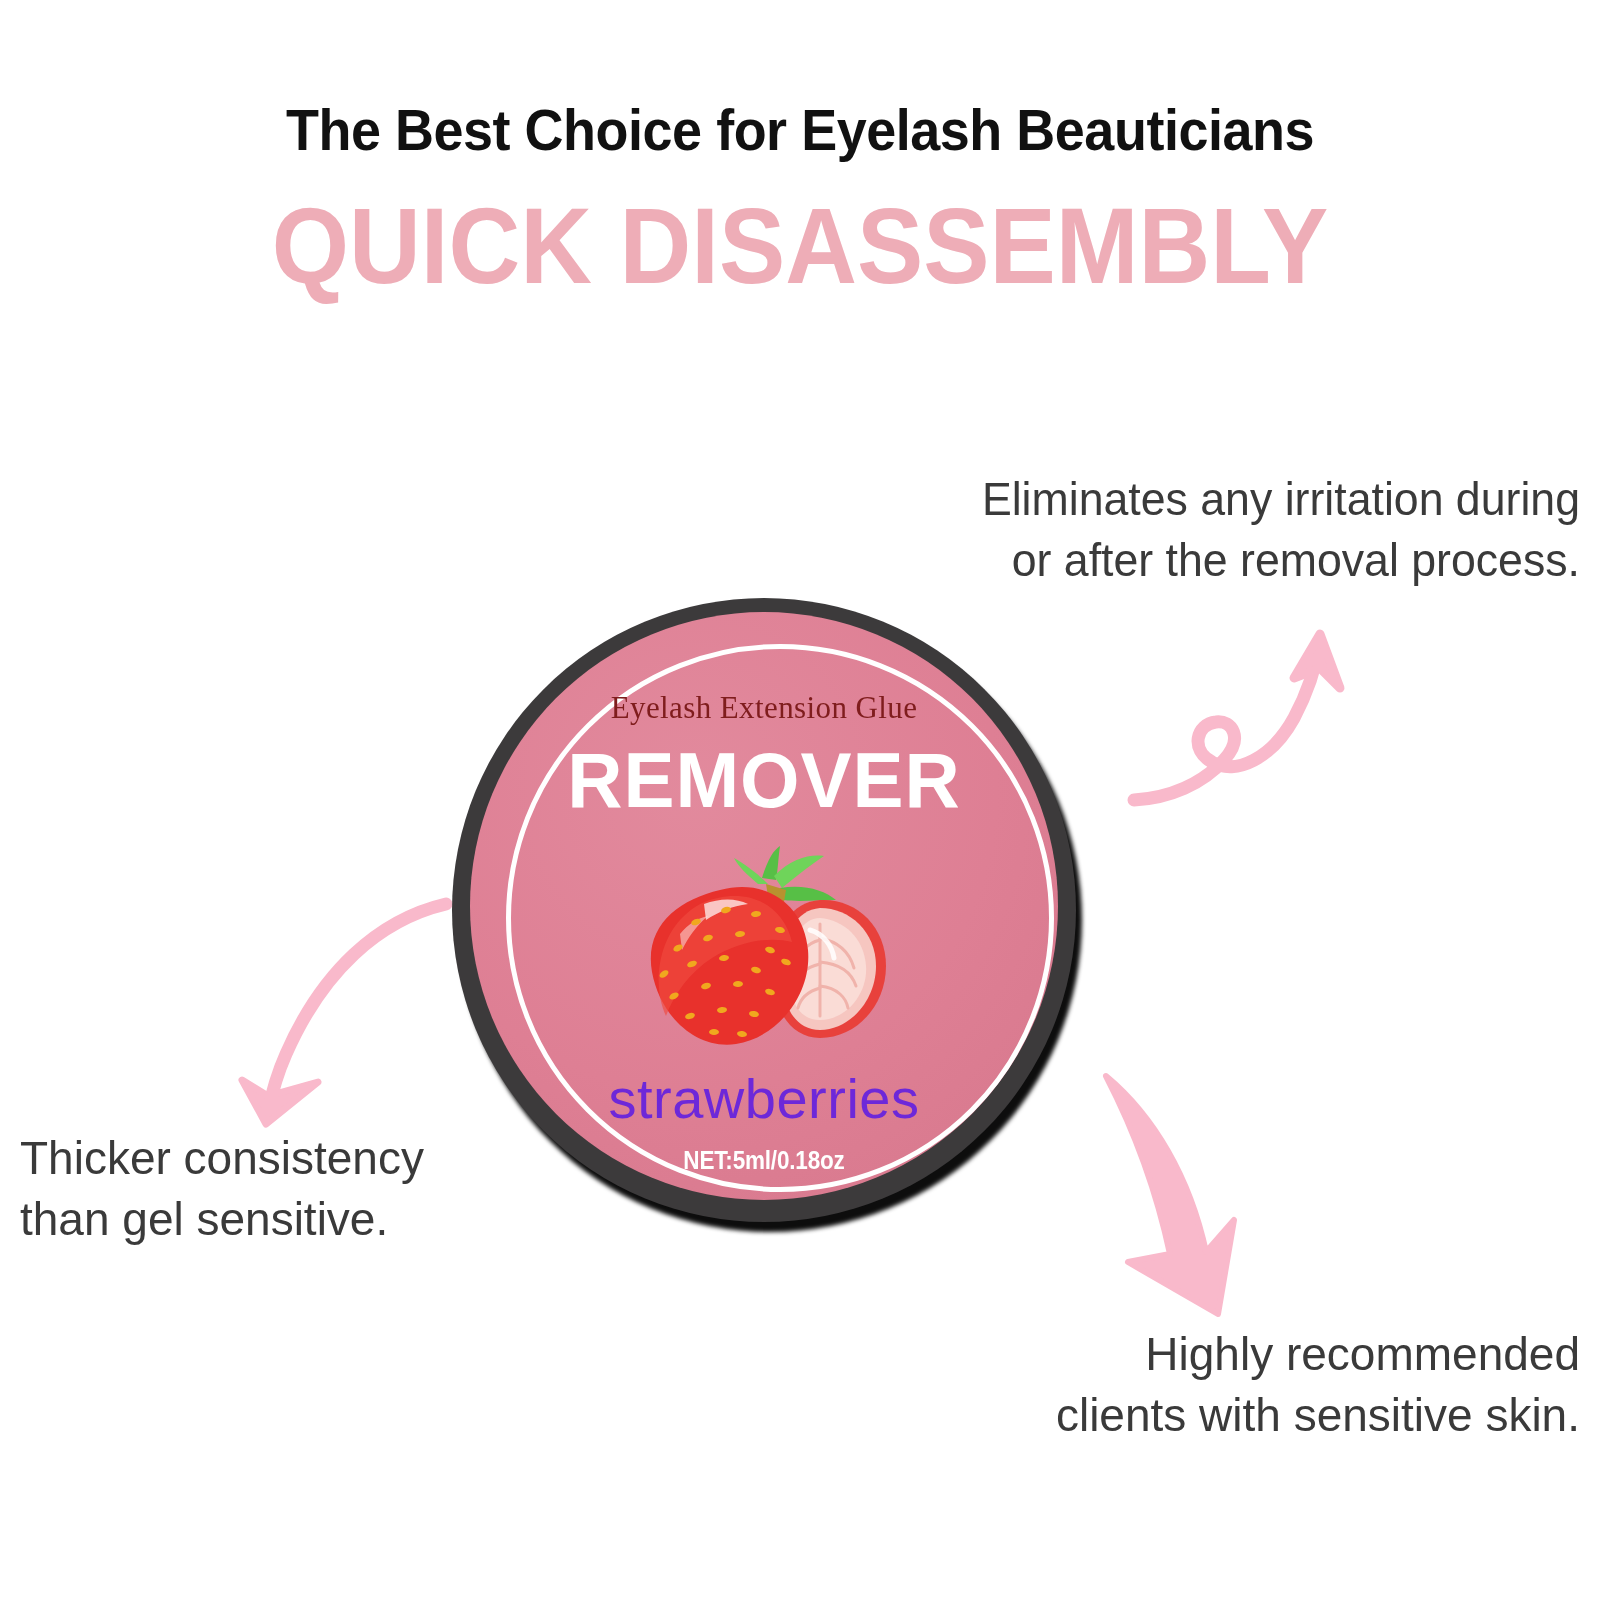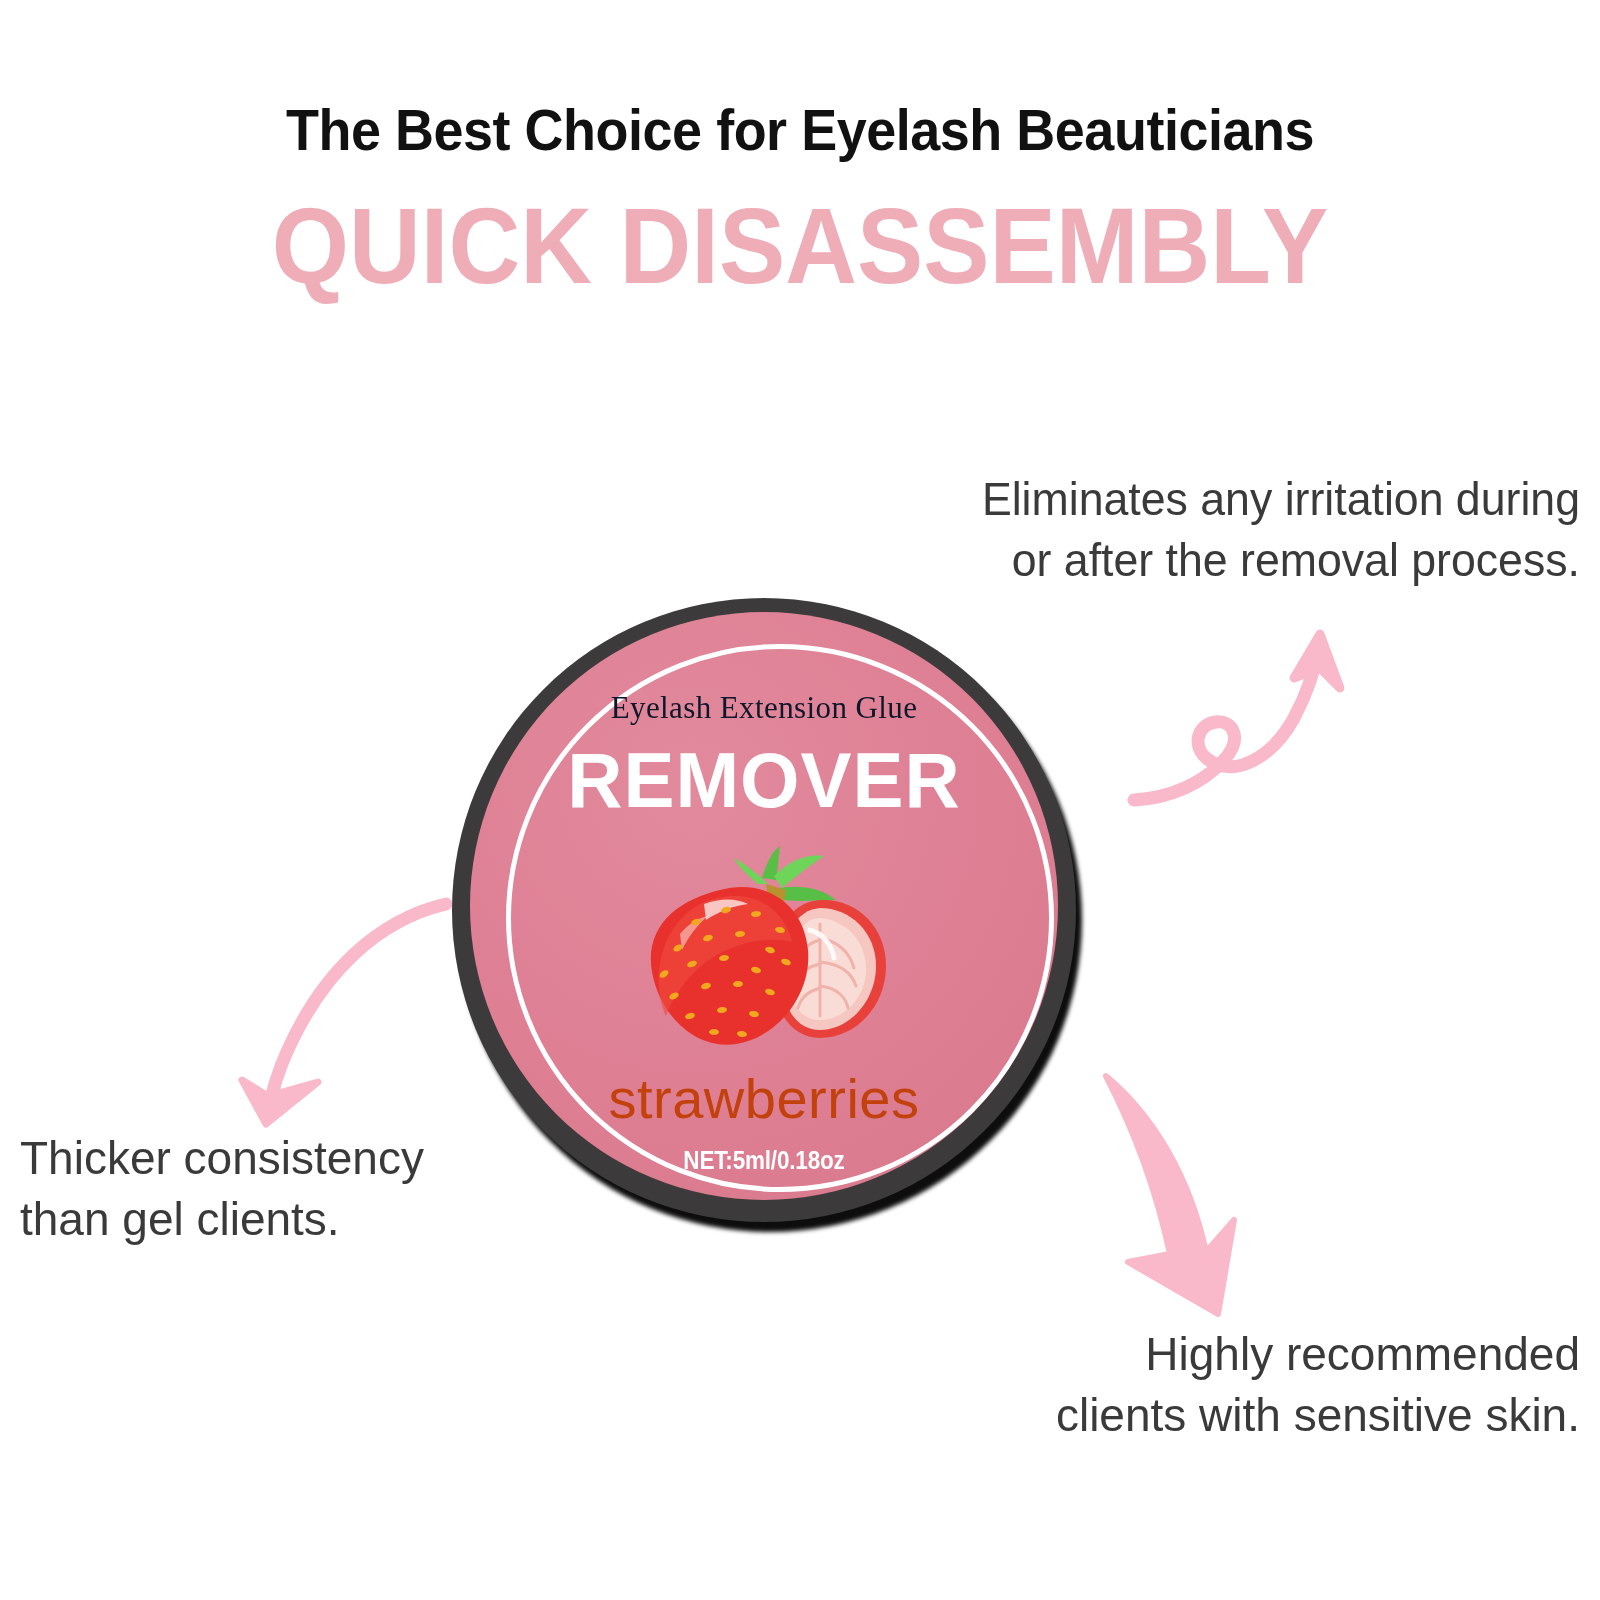--- a/index.html
+++ b/index.html
@@ -140,21 +140,21 @@
 
   .label-eyebrow {
     position: absolute;
     left: 0;
     top: 92px;
     width: 624px;
     text-align: center;
     font-family: "Liberation Serif", serif;
     font-size: 31px;
     letter-spacing: 0.4px;
-    color: #0f172a;
+    color: #7f1d1d;
   }
   .label-title {
     position: absolute;
     left: 0;
     top: 137px;
     width: 624px;
     text-align: center;
     font-family: "Liberation Sans", sans-serif;
     font-weight: 700;
     font-size: 78px;
@@ -166,21 +166,21 @@
   .label-flavor {
     position: absolute;
     left: 0;
     top: 468px;
     width: 624px;
     text-align: center;
     font-family: "Liberation Sans", sans-serif;
     font-weight: 300;
     font-size: 56px;
     letter-spacing: 0.5px;
-    color: #c2410c;
+    color: #6d28d9;
   }
   .label-net {
     position: absolute;
     left: 0;
     top: 548px;
     width: 624px;
     text-align: center;
     font-family: "Liberation Sans", sans-serif;
     font-weight: 700;
     font-size: 25px;
@@ -209,21 +209,21 @@
 <div class="canvas">
 
   <div class="headline">The Best Choice for Eyelash Beauticians</div>
 
   <div class="subheadline">QUICK DISASSEMBLY</div>
 
   <div class="callout callout-top-right">Eliminates any irritation during
 or after the removal process.</div>
 
   <div class="callout callout-bottom-left">Thicker consistency
-than gel clients.</div>
+than gel sensitive.</div>
 
   <div class="callout callout-bottom-right">Highly recommended
 clients with sensitive skin.</div>
 
   <svg class="arrow-svg arrow-up-right" viewBox="0 0 240 210">
     <g fill="none" stroke="#f9b9cb" stroke-width="13" stroke-linecap="round" stroke-linejoin="round">
       <path d="M6 202 C 42 200, 74 186, 96 162
                C 116 140, 104 122, 88 124
                C 68 126, 62 152, 84 164
                C 108 178, 144 160, 166 120

